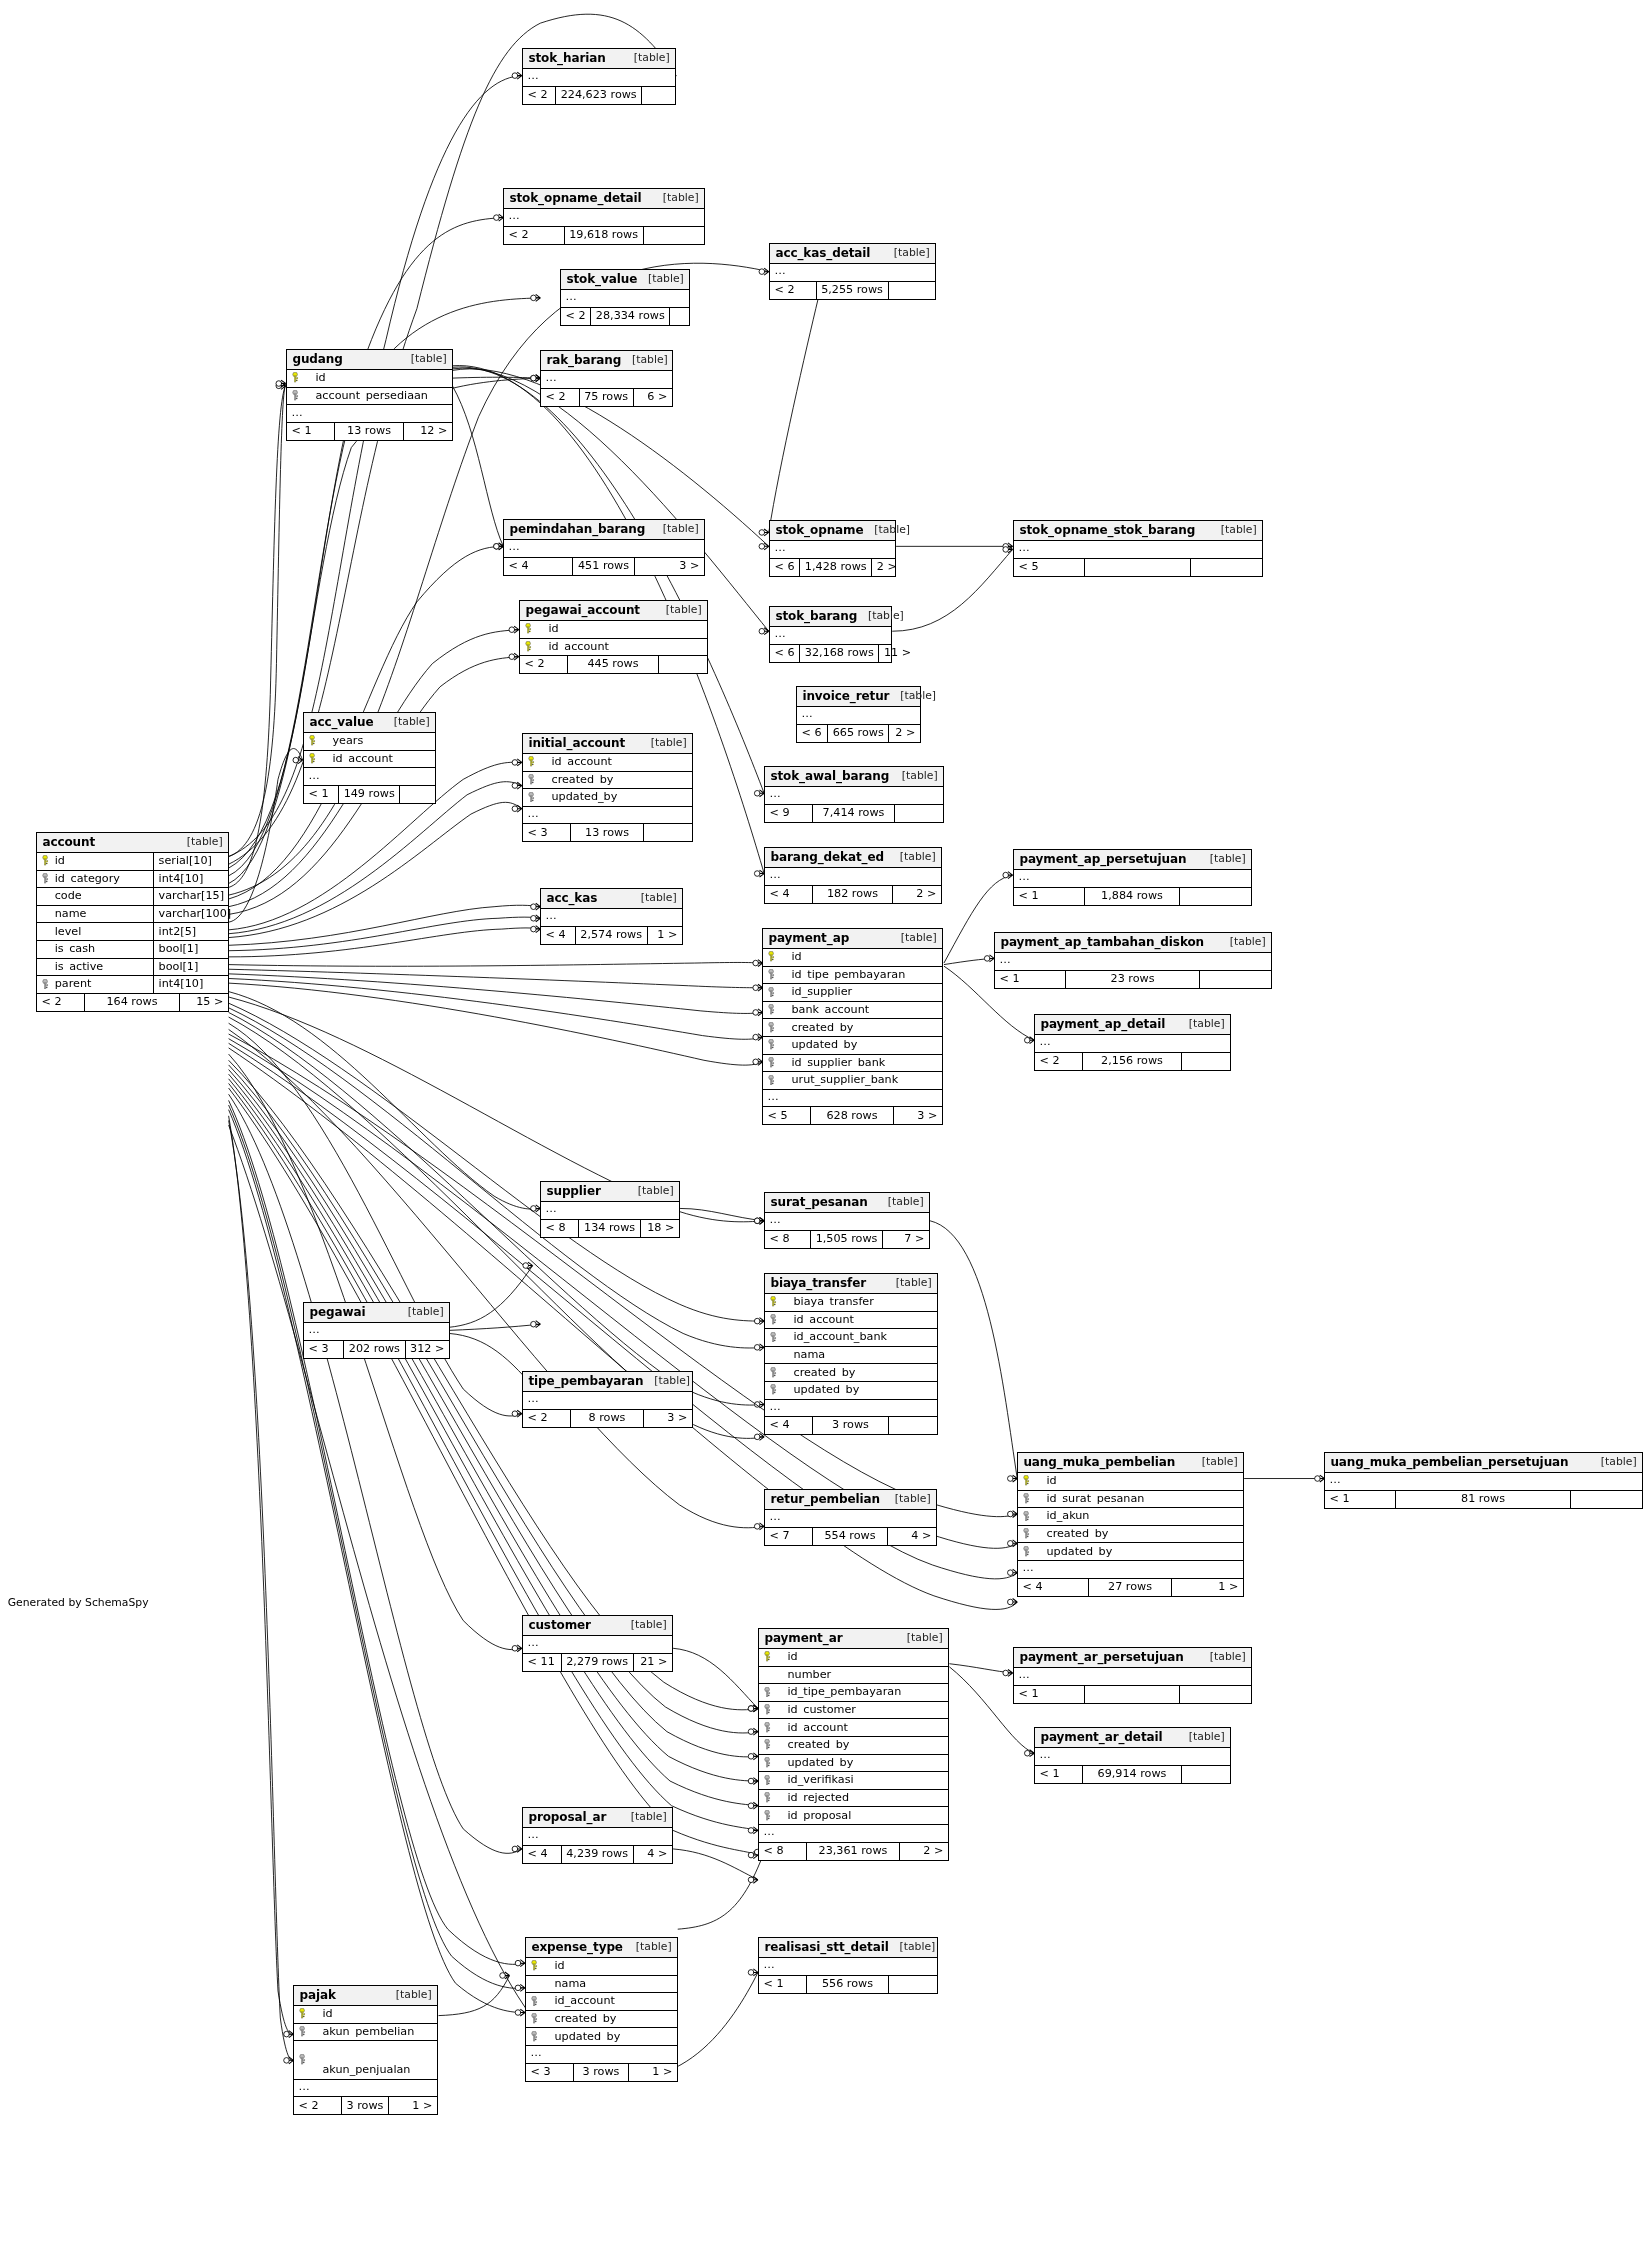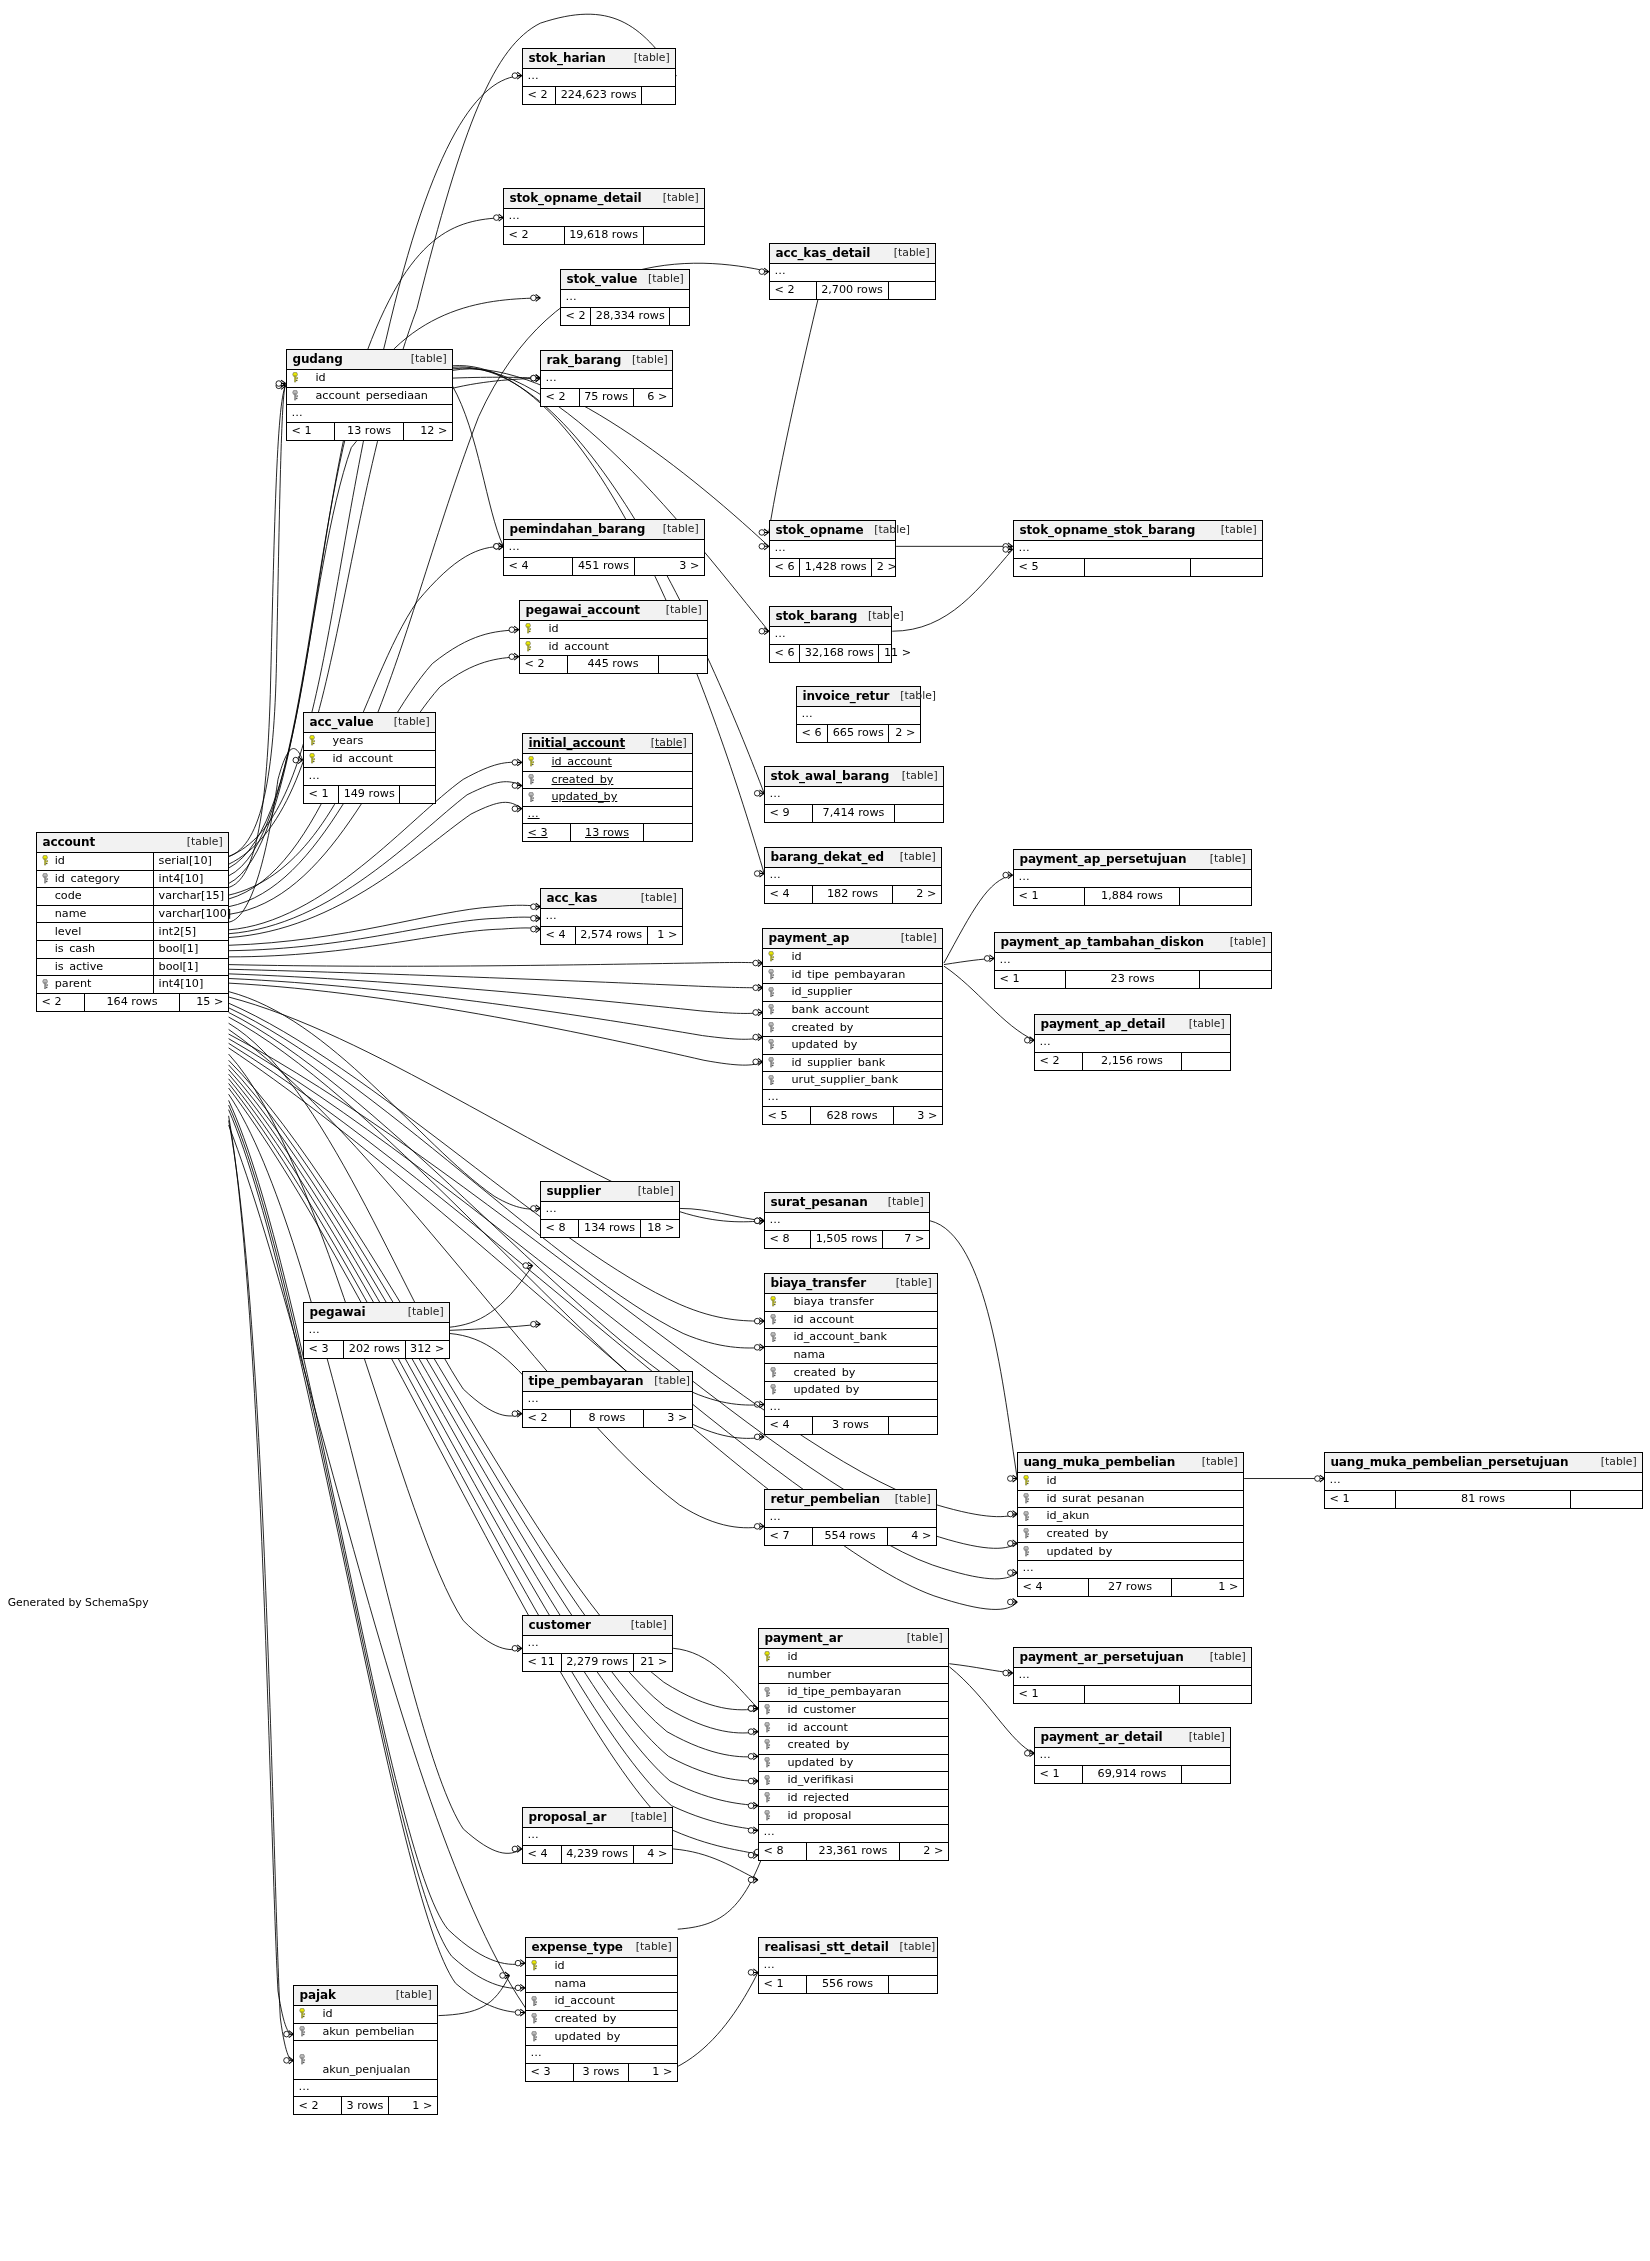--- a/index.html
+++ b/index.html
@@ -386,21 +386,21 @@
         </div>
       </div>
       <div class="tbl" style="left: 769px; top: 243px; width: 167px;">
         <div class="tbl-title">
           <span class="tname">acc_kas_detail</span>
           <span class="ttag">[table]</span>
         </div>
         <div class="ellip">…</div>
         <div class="foot">
           <div class="f-l" style="width: 48px;">&lt; 2</div>
-          <div class="f-c">2,700 rows</div>
+          <div class="f-c">5,255 rows</div>
           <div class="f-r" style="width: 48px;"></div>
         </div>
       </div>
       <div class="tbl" style="left: 560px; top: 269px; width: 130px;">
         <div class="tbl-title">
           <span class="tname">stok_value</span>
           <span class="ttag">[table]</span>
         </div>
         <div class="ellip">…</div>
         <div class="foot">
@@ -575,21 +575,21 @@
           </span>
           <span class="colname" style="padding-left: 10.8px;">id_account</span>
         </div>
         <div class="ellip">…</div>
         <div class="foot">
           <div class="f-l" style="width: 48px;">&lt; 1</div>
           <div class="f-c">149 rows</div>
           <div class="f-r" style="width: 48px;"></div>
         </div>
       </div>
-      <div class="tbl" style="left: 522px; top: 733px; width: 171px; text-decoration: underline;">
+      <div class="tbl" style="left: 522px; top: 733px; width: 171px;">
         <div class="tbl-title">
           <span class="tname">initial_account</span>
           <span class="ttag">[table]</span>
         </div>
         <div class="col-row">
           <span class="keyicon">
             <svg width="8.5" height="10.8" viewBox="0 0 11 14">
               <circle cx="4" cy="3.2" r="3" fill="#e8e800" stroke="#555" stroke-width="0.7"></circle>
               <rect x="3.1" y="5" width="1.9" height="8" fill="#e8e800" stroke="#555" stroke-width="0.5"></rect>
               <rect x="5" y="7.4" width="2.6" height="1.5" fill="#e8e800" stroke="#555" stroke-width="0.4"></rect>

